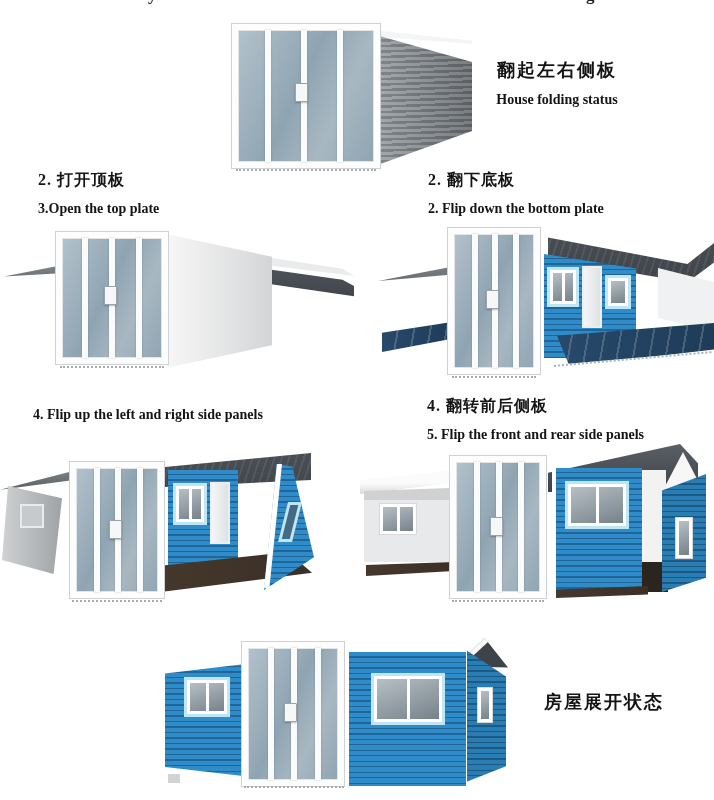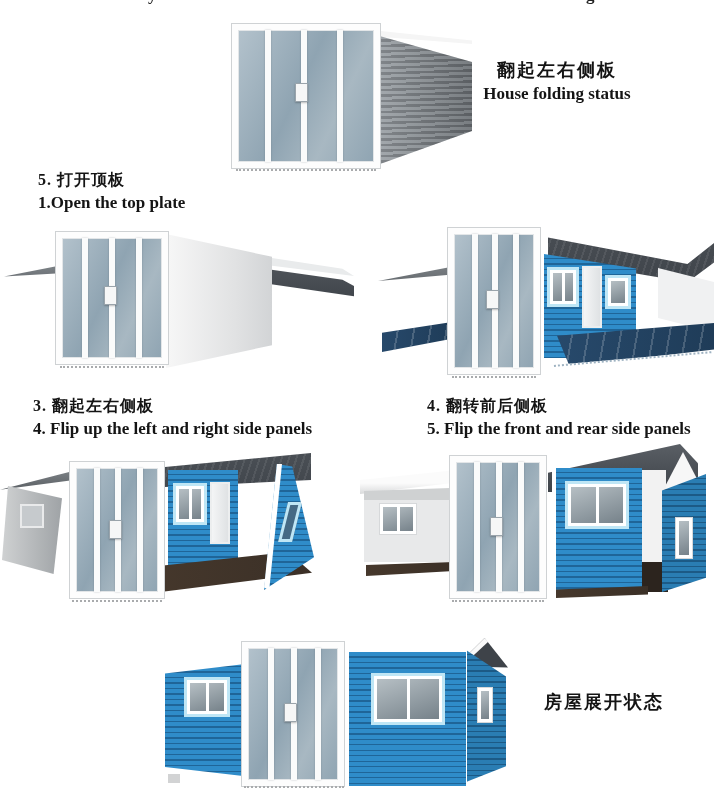--- a/index.html
+++ b/index.html
@@ -3,21 +3,21 @@
 <meta charset="utf-8">
 <style>
   *{box-sizing:border-box}
   html,body{margin:0;padding:0;background:#fff}
   .stage{position:relative;width:714px;height:800px;background:#fff;overflow:hidden;
          font-family:"Liberation Serif",serif;color:#141414}
 
   
   .step-label{position:absolute;line-height:1.25}
   .zh-line{font-size:16px;font-weight:600;letter-spacing:1px;white-space:nowrap}
-  .en-line{font-size:17px;font-weight:700;margin-top:2px;white-space:nowrap}
+  .en-line{font-size:14px;font-weight:700;margin-top:10px;white-space:nowrap}
   .caption{position:absolute;text-align:center}
   .caption .zh-line{font-size:18px;letter-spacing:2px}
 
   
   .frag-wrap{position:absolute;top:0;width:16px;height:6px;overflow:hidden}
   .frag{position:absolute;top:-15px;left:0;font:700 17px "Liberation Serif",serif;color:#222}
 
   
   .ill{position:absolute}
   .ill div{position:absolute}
@@ -77,22 +77,26 @@
     </div>
     <div class="dots" style="left:6px;top:155px;width:140px"></div>
   </div>
 
   <div class="caption" style="left:462px;top:58px;width:190px">
     <div class="zh-line">翻起左右侧板</div>
     <div class="en-line">House folding status</div>
   </div>
 
   <div class="step-label" style="left:38px;top:170px">
-    <div class="zh-line">5. 打开顶板</div>
-    <div class="en-line">1.Open the top plate</div>
+    <div class="zh-line">2. 打开顶板</div>
+    <div class="en-line">3.Open the top plate</div>
+  </div>
+  <div class="step-label" style="left:428px;top:170px">
+    <div class="zh-line">2. 翻下底板</div>
+    <div class="en-line">2. Flip down the bottom plate</div>
   </div>
 
   <div class="ill" style="left:4px;top:220px;width:350px;height:156px">
     <div style="left:0;top:24px;width:160px;height:58px;background:linear-gradient(180deg,#9aa0a4,#4b5055);
                 clip-path:polygon(0 56%,100% 2%,100% 40%)"></div>
     <div style="left:158px;top:14px;width:192px;height:60px;background:#e9ebec;
                 clip-path:polygon(0 12%,94% 58%,100% 70%,0 30%)"></div>
     <div class="roofd" style="left:158px;top:20px;width:192px;height:64px;
                 clip-path:polygon(0 22%,94% 62%,100% 72%,100% 88%,0 44%)"></div>
     <div class="white-side" style="left:162px;top:14px;width:106px;height:134px;
@@ -129,21 +133,20 @@
     <div class="gfront" style="left:76px;top:10px;width:92px;height:146px">
       <div class="bar" style="left:22%"></div>
       <div class="bar" style="left:48%"></div>
       <div class="bar" style="left:74%"></div>
       <div class="handle" style="left:40%;top:42%"></div>
     </div>
     <div class="dots" style="left:80px;top:158px;width:84px"></div>
   </div>
 
   <div class="step-label" style="left:33px;top:396px">
-    <div class="zh-line">3. 翻起左右侧板</div>
     <div class="en-line">4. Flip up the left and right side panels</div>
   </div>
   <div class="step-label" style="left:427px;top:396px">
     <div class="zh-line">4. 翻转前后侧板</div>
     <div class="en-line">5. Flip the front and rear side panels</div>
   </div>
 
   <div class="ill" style="left:0;top:444px;width:334px;height:160px">
     <div style="left:0;top:16px;width:110px;height:38px;background:linear-gradient(180deg,#8e9397,#4d5257);
                 clip-path:polygon(0 78%,100% 4%,100% 40%)"></div>

